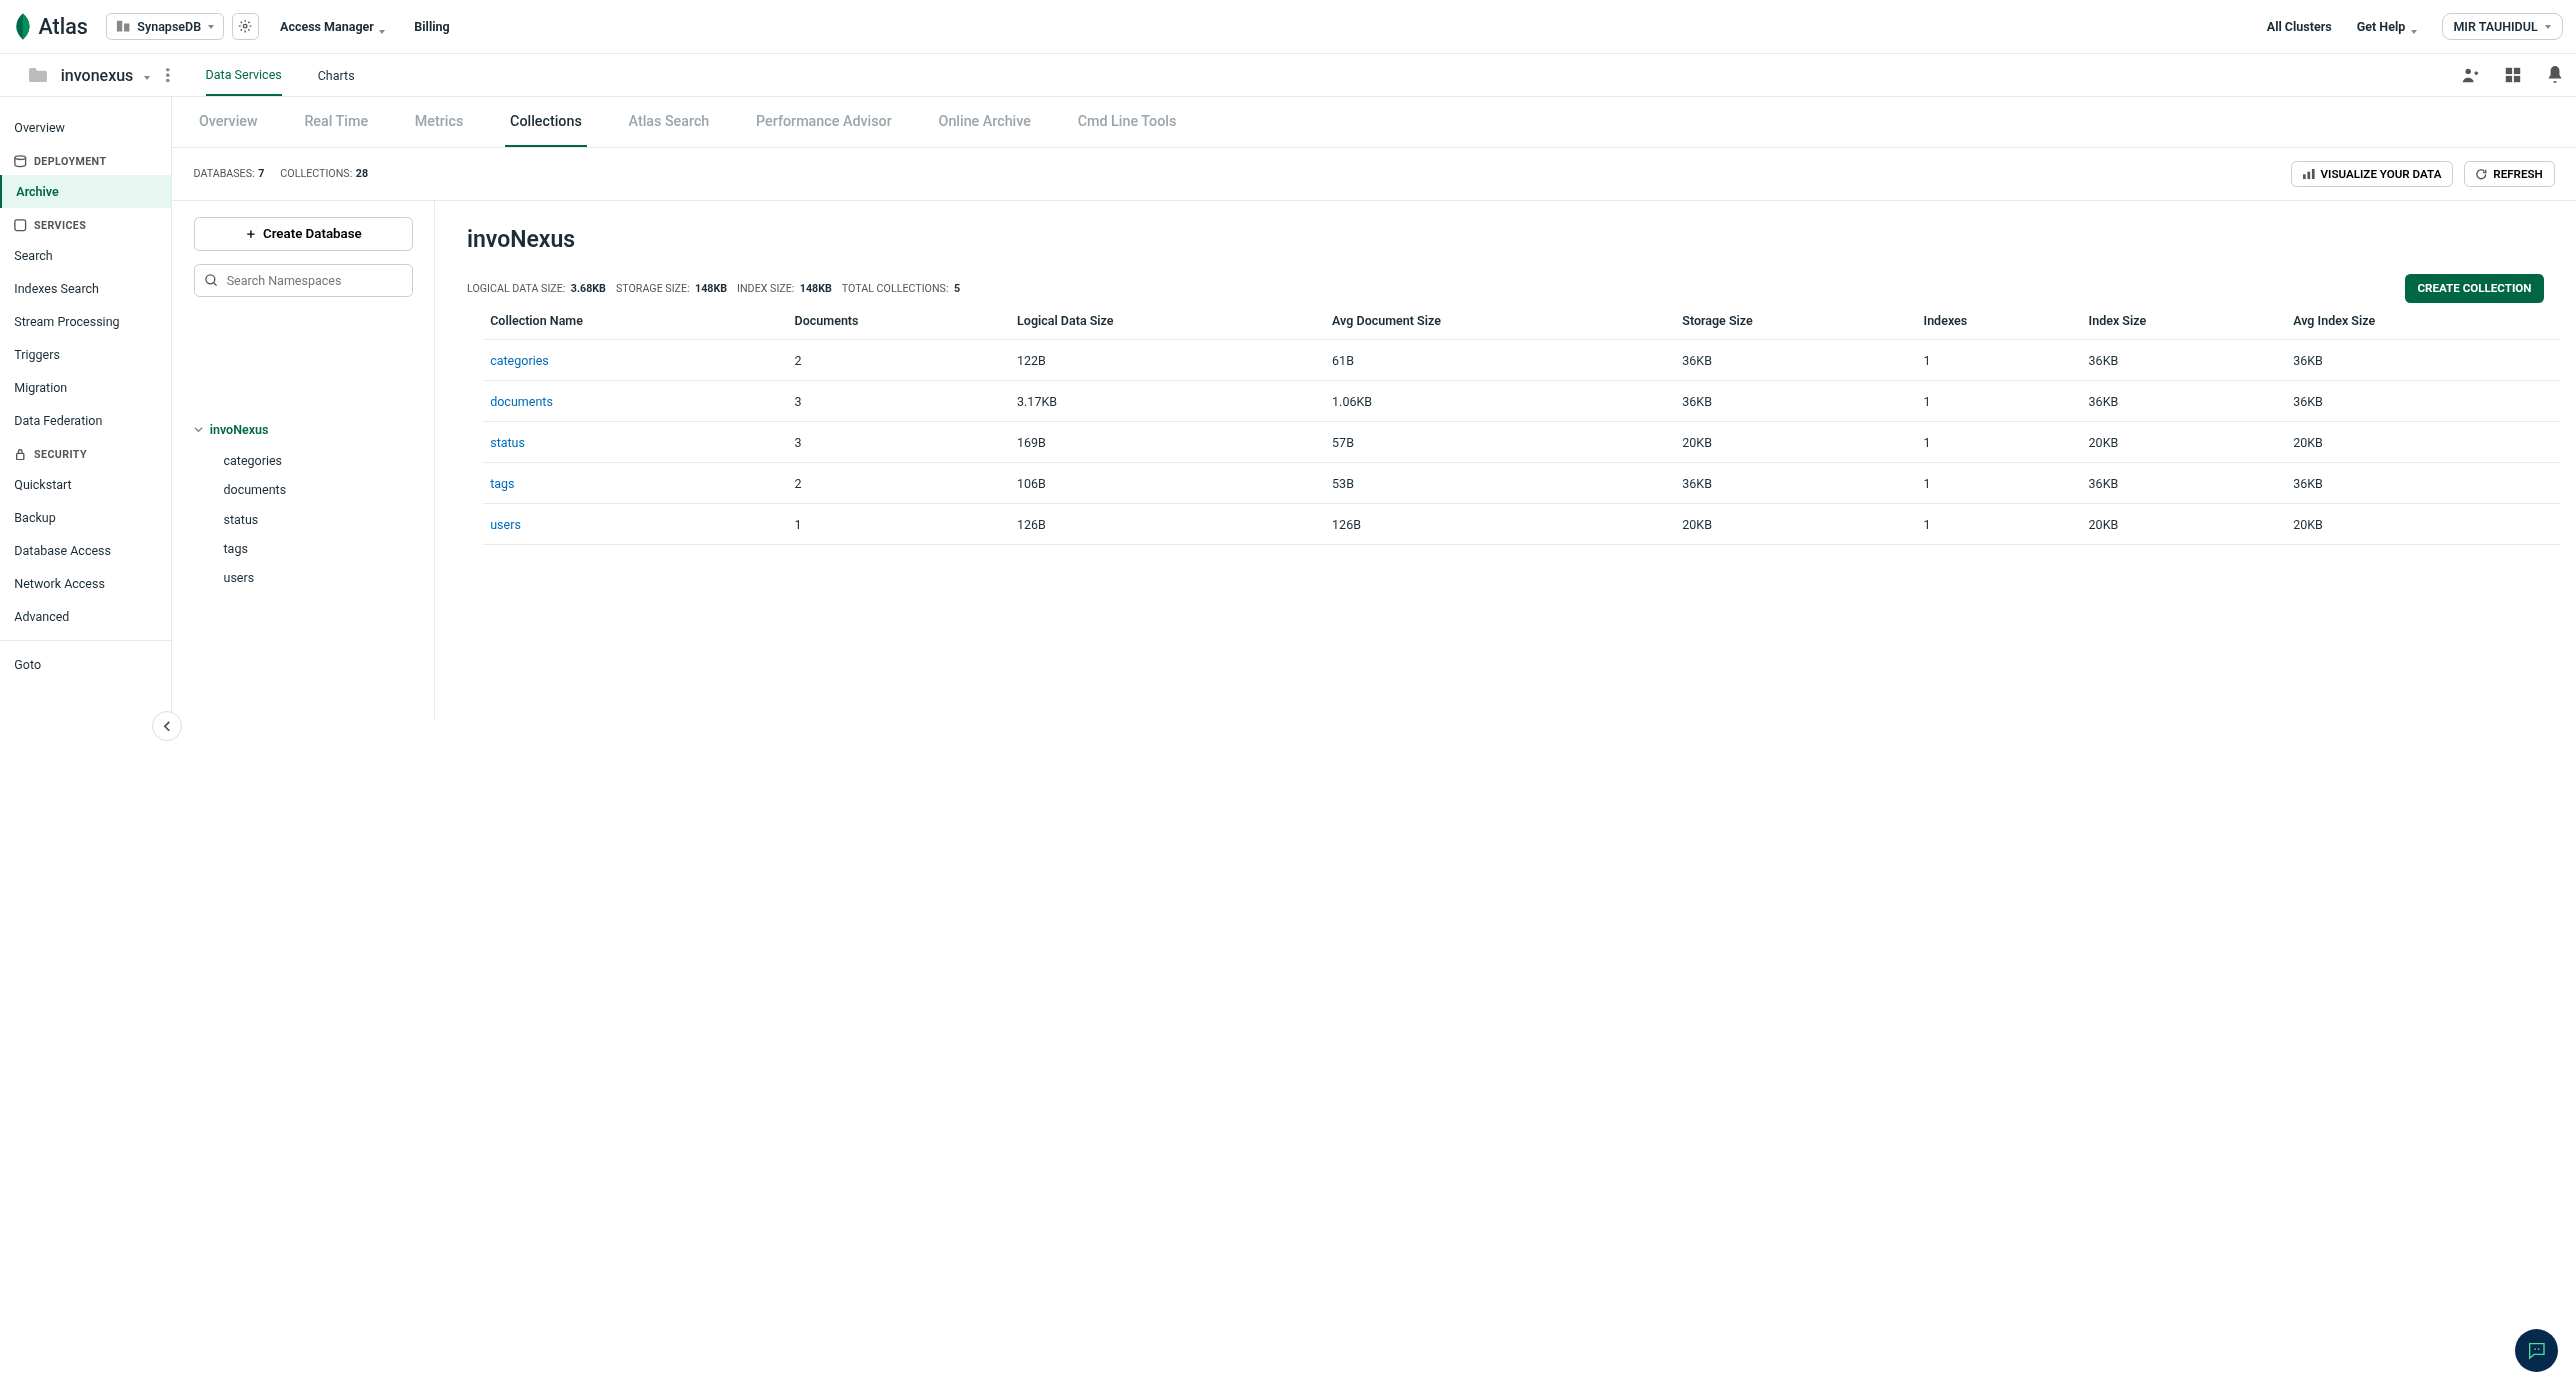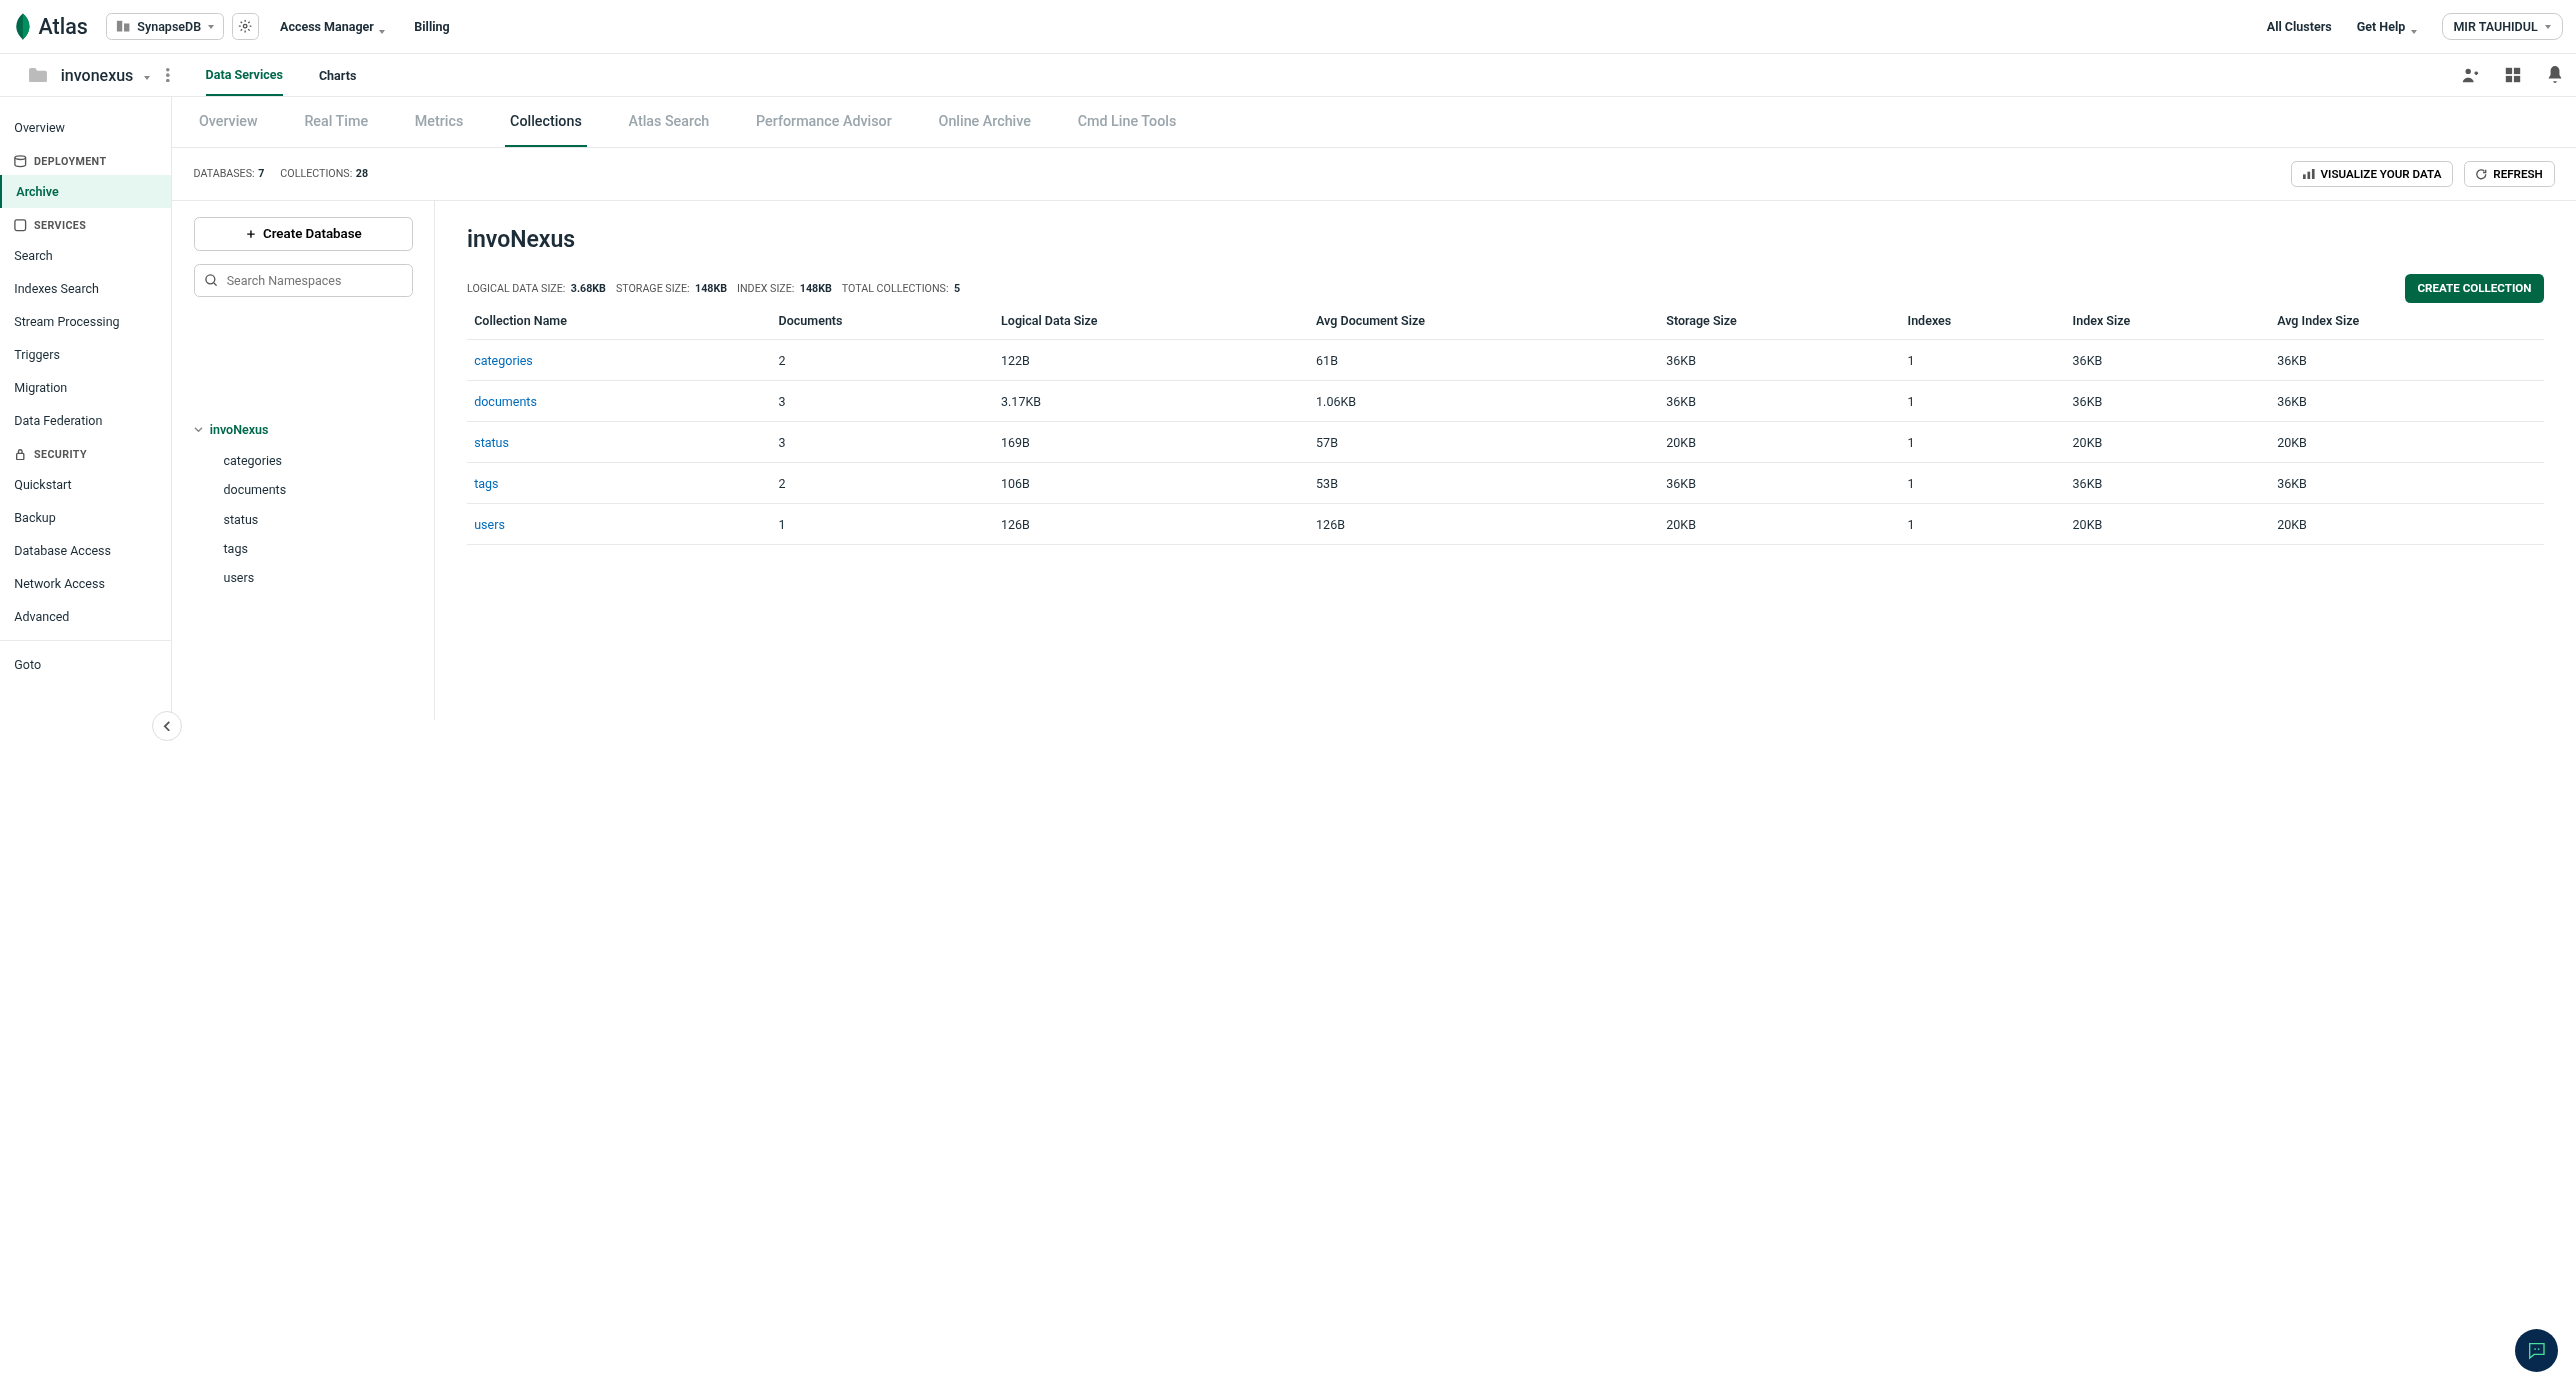--- a/index.html
+++ b/index.html
@@ -14,21 +14,21 @@
 .gear-btn { width:27px; height:27px; border:0.9px solid #ccc; border-radius:5.4px; display:flex; align-items:center; justify-content:center; cursor:pointer; margin-right:21.5px; }
 .top-link { display:flex; align-items:flex-end; gap:5.4px; margin-right:29px; cursor:pointer; color:#1c2d38;font-weight:bold; }
 .top-right { margin-left:auto; display:flex; align-items:center; gap:25px; }
 .user-chip { border:0.9px solid #ccc; border-radius:9px; padding:5.4px 10.7px; display:flex; align-items:center; gap:7.2px; cursor:pointer; font-weight:600; }
 
 .navbar { display:flex; align-items:center; height:43px; padding:0 13.4px; border-bottom:0.9px solid #e8e8e8; }
 .folder-box { width:21.5px; height:21.5px; display:flex; align-items:center; justify-content:center; color:#888; margin-right:12.5px; margin-left:13.4px;}
 .proj-name { font-size:16px; font-weight:500; margin-right:10.7px; }
 .chev { color:#888; margin-right:16px; cursor:pointer;}
 .kebab { color:#888; margin-right:36px; cursor:pointer;}
-.nav-tab { margin-right:36px; padding:12.5px 0; cursor:pointer; font-weight:700; }
+.nav-tab { margin-right:36px; padding:12.5px 0; cursor:pointer; font-weight:400; }
 .nav-tab.active { color:#00684a; border-bottom:2.7px solid #00684a; }
 .nav-right { margin-left:auto; display:flex; gap:25px; align-items:center; color:#555; }
 .nav-right .icon-btn { cursor:pointer; }
 
 .body { display:flex; }
 .sidebar { width:172px; border-right:0.9px solid #e8e8e8; padding-top:14.3px; min-height:644px; position:relative; }
 .sidebar .item { padding:9px 14.3px; cursor:pointer; font-size:12.5px; }
 .sidebar .item.active { background:#e6f6f0; color:#00684a; font-weight:600; border-left:2.7px solid #00684a; }
 .sidebar .section-head { padding:10.7px 14.3px 7.2px; display:flex; align-items:center; gap:7.2px; color:#555; font-weight:700; font-size:10.7px; letter-spacing:0.4px; }
 .sb-collapse { position:absolute; bottom:0; left:152px; width:30px; height:30px; border-radius:50%; border:0.9px solid #ddd; display:flex; align-items:center; justify-content:center; background:#fff; cursor:pointer;}
@@ -50,21 +50,21 @@
 .search-box { border:0.9px solid #ccc; border-radius:5.4px; padding:8px 10.7px; display:flex; align-items:center; gap:9px; margin-bottom:125px;}
 .search-box input { border:0; outline:0; flex:1; font-size:12.5px;}
 .tree-db { display:flex; align-items:center; gap:7.2px; color:#00684a; font-weight:600; cursor:pointer; margin-bottom:9px;}
 .tree-item { padding:7.2px 0 7.2px 30px; cursor:pointer; color:#1c2d38;}
 
 .detail { flex:1; padding:25px 32px; }
 .db-title { font-size:23px; font-weight:600; margin-bottom:21.5px;}
 .db-meta-row { display:flex; align-items:center; gap:10px; font-size:10.7px; color:#555; flex-wrap:wrap;}
 .db-meta-row .meta strong { color:#1c2d38; margin-left:5.4px;}
 .btn-green { margin-left:auto; background:#006644; color:#fff; border:0; border-radius:5.4px; padding:7.2px 12.5px; font-weight:700; font-size:11.6px; cursor:pointer;}
-.ctable { width:100%; border-collapse:collapse; }
+.ctable { width:100%; border-collapse:collapse;margin-left:16px; }
 .ctable th { text-align:left; padding:10.7px 7.2px; border-bottom:1.8px solid #e8e8e8; font-weight:600; font-size:12.5px;}
 .ctable td { padding:12.5px 7.2px; border-bottom:0.9px solid #e8e8e8; font-size:12.5px;}
 .ctable td a { color:#006cbc; text-decoration:none;}
 
 .chat-fab { position:fixed; bottom:18px; right:18px; width:43px; height:43px; border-radius:50%; background:#07294d; display:flex; align-items:center; justify-content:center; cursor:pointer; color:#fff;}
 
 .caret-down { width:0; height:0; border-left:3.6px solid transparent; border-right:3.6px solid transparent; border-top:4.5px solid #888; display:inline-block;}
 svg { display:block; }
 </style>
 </head>

